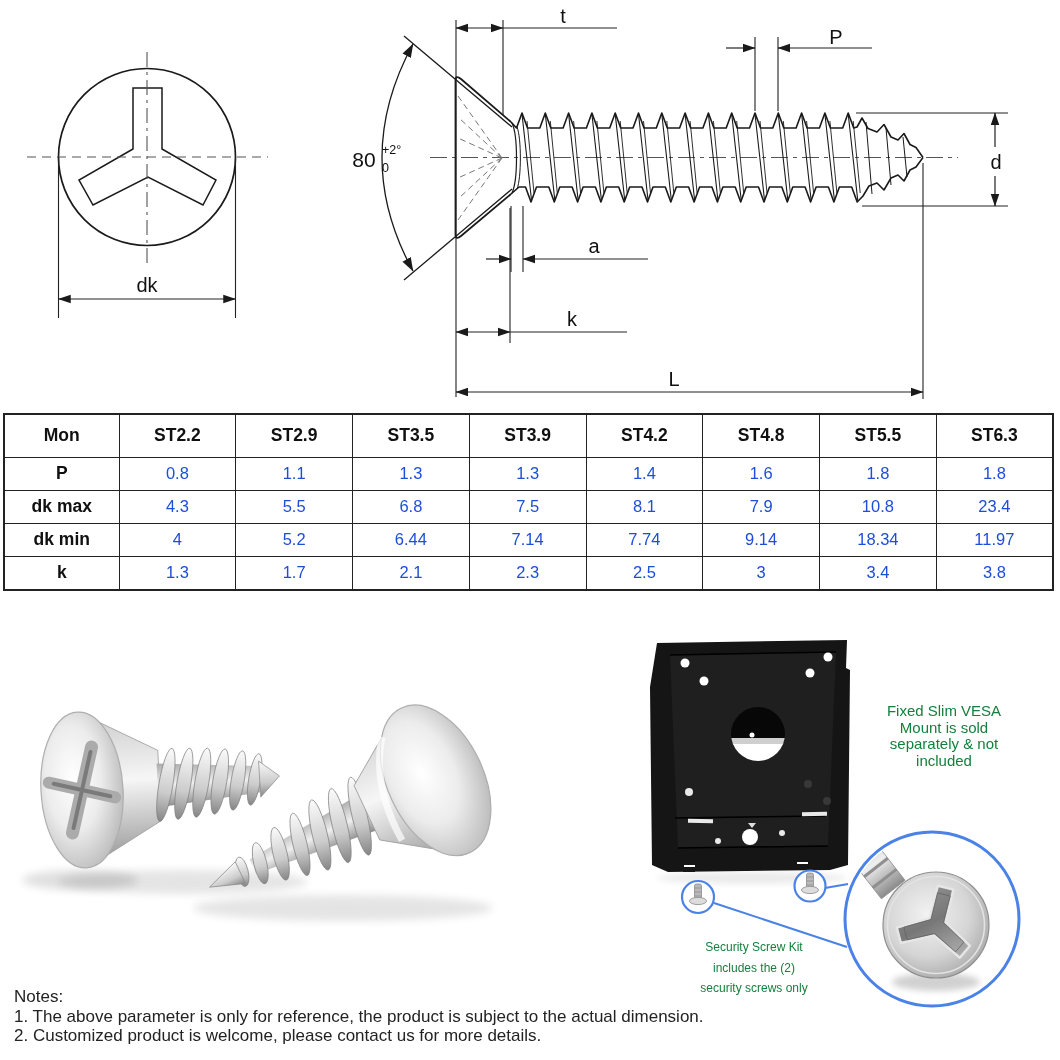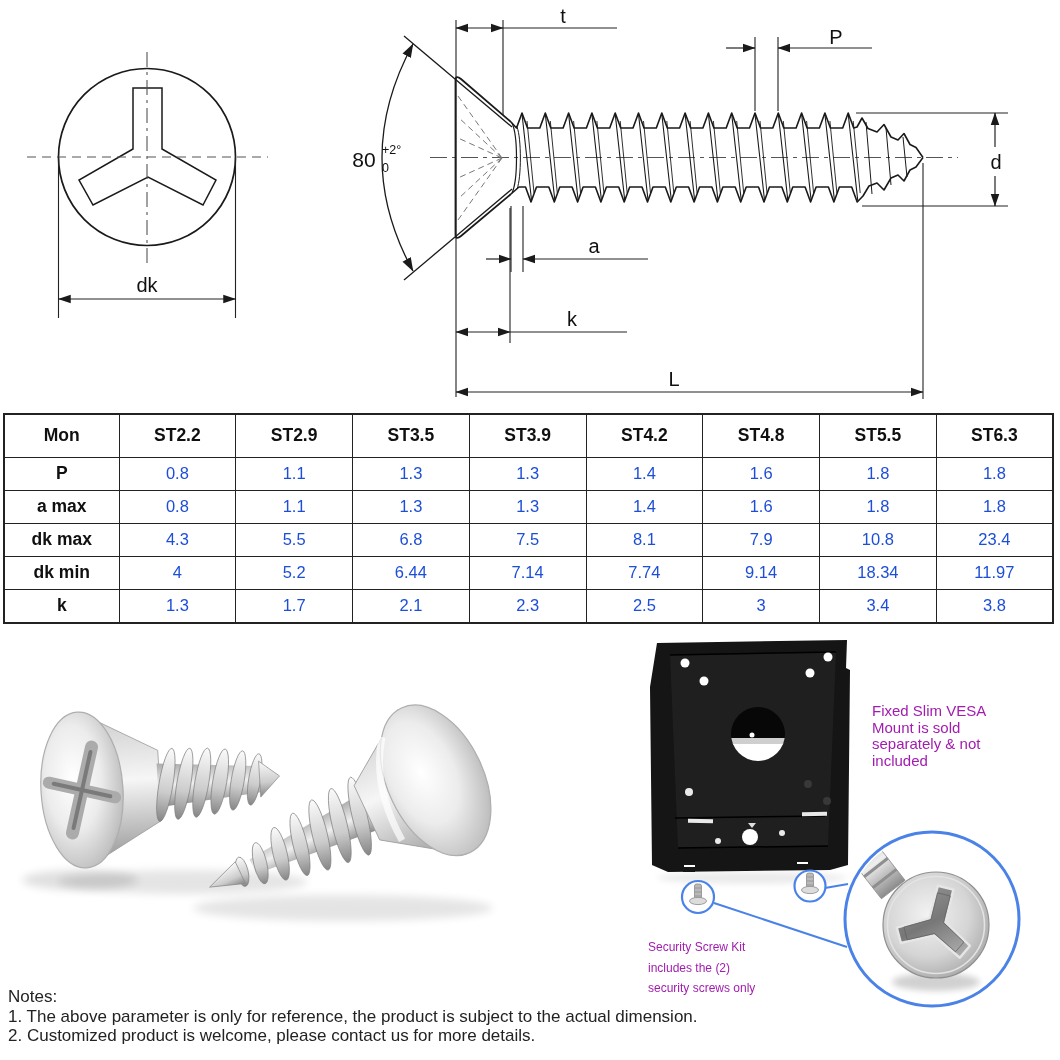--- a/index.html
+++ b/index.html
@@ -11,25 +11,25 @@
   .dimlbl-sm{font-size:12.5px;}
   
   table.spec{position:absolute;left:3px;top:413px;width:1051px;border-collapse:collapse;
              table-layout:fixed;border:2px solid #222;background:#fff;}
   table.spec th,table.spec td{border:1px solid #222;text-align:center;vertical-align:middle;
              padding:0;height:32px;}
   table.spec th{font-size:17.5px;font-weight:bold;color:#101010;}
   table.spec td{font-size:16.5px;font-weight:normal;color:#1d4ed8;}
   table.spec td.rowlbl{font-size:17.5px;font-weight:bold;color:#101010;}
   
-  .caption{position:absolute;text-align:left;white-space:pre-line;color:#a21caf;}
+  .caption{position:absolute;text-align:center;white-space:pre-line;color:#15803d;}
   .cap-vesa{left:872px;top:703px;width:144px;font-size:15px;line-height:16.5px;}
   .cap-security{left:648px;top:937px;width:212px;font-size:12px;line-height:20.5px;}
   
-  .notes{position:absolute;left:8px;top:987px;width:720px;font-size:17px;line-height:19.5px;color:#232323;}
+  .notes{position:absolute;left:14px;top:987px;width:720px;font-size:17px;line-height:19.5px;color:#232323;}
 </style>
 </head>
 <body>
 
 <div class="page">
 
   <svg style="left:0;top:0" width="1060" height="410" viewBox="0 0 1060 410">
     <defs>
       <marker id="arw" viewBox="0 0 10 8" refX="9.6" refY="4" markerWidth="11" markerHeight="8.5" orient="auto-start-reverse">
         <path d="M0,0.6 L10,4 L0,7.4 Z" fill="#1a1a1a"></path>
@@ -123,31 +123,20 @@
       <th>ST2.9</th>
       <th>ST3.5</th>
       <th>ST3.9</th>
       <th>ST4.2</th>
       <th>ST4.8</th>
       <th>ST5.5</th>
       <th>ST6.3</th>
     </tr>
     <tr>
       <td class="rowlbl">P</td>
-      <td>0.8</td>
-      <td>1.1</td>
-      <td>1.3</td>
-      <td>1.3</td>
-      <td>1.4</td>
-      <td>1.6</td>
-      <td>1.8</td>
-      <td>1.8</td>
-    </tr>
-    <tr>
-      <td class="rowlbl">a max</td>
       <td>0.8</td>
       <td>1.1</td>
       <td>1.3</td>
       <td>1.3</td>
       <td>1.4</td>
       <td>1.6</td>
       <td>1.8</td>
       <td>1.8</td>
     </tr>
     <tr>

